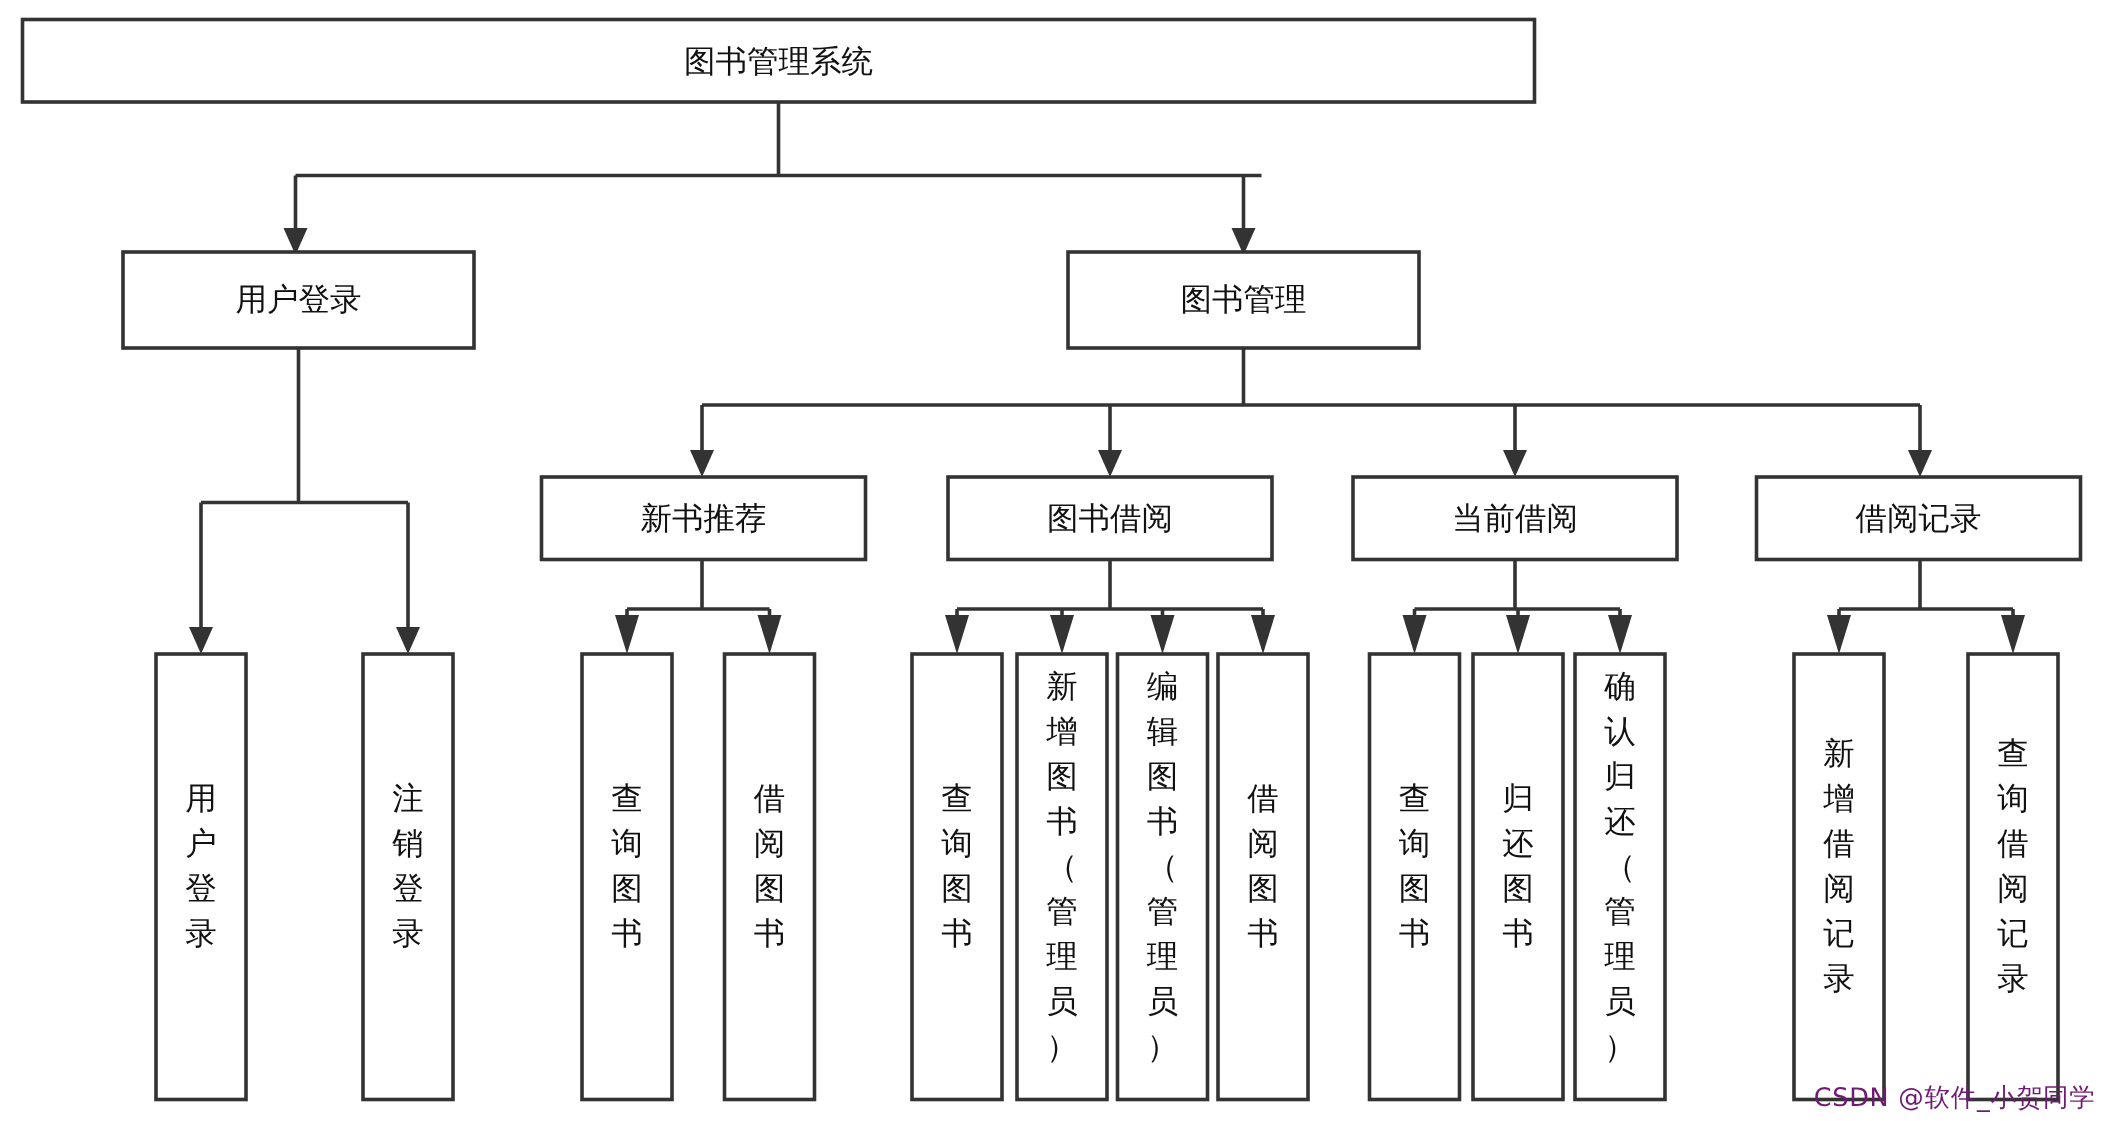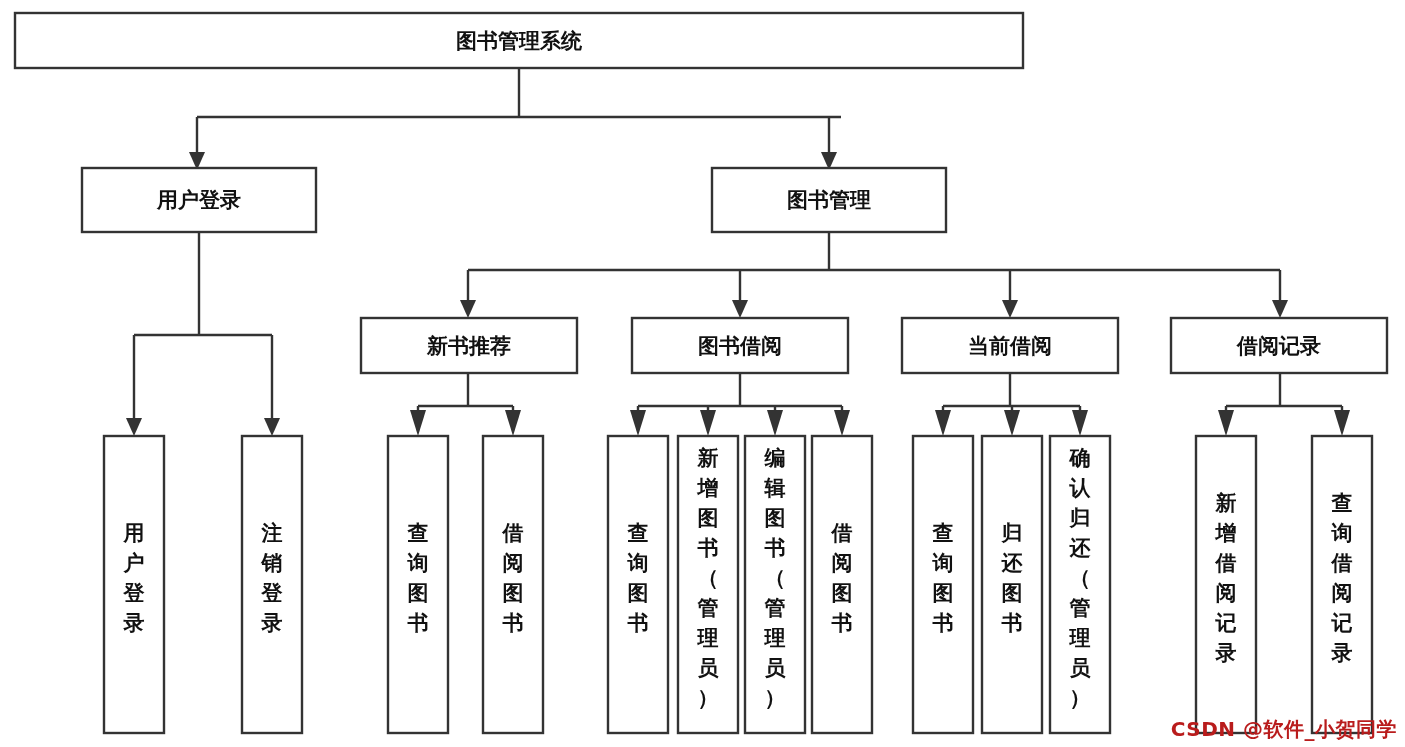--- a/index.html
+++ b/index.html
@@ -12,21 +12,20 @@
     width: 1405px;
     height: 747px;
     overflow: hidden;
     font-family: "DejaVu Sans", "Liberation Sans", sans-serif;
   }
   #diagram-root {
     position: relative;
     width: 1405px;
     height: 747px;
     background: #ffffff;
-    font-weight: bold;
   }
   svg#diagram-svg {
     position: absolute;
     top: 0;
     left: 0;
     width: 1405px;
     height: 747px;
     display: block;
   }
   .node-box {
@@ -55,22 +54,22 @@
     font-family: "DejaVu Sans", "Liberation Sans", sans-serif;
     font-size: 21px;
     fill: #111111;
     text-anchor: middle;
   }
   .watermark-text {
     position: absolute;
     right: 8px;
     bottom: 4px;
     font-family: "DejaVu Sans", "Liberation Sans", sans-serif;
-    font-size: 20px;
-    color: #b91c1c;
+    font-size: 17px;
+    color: #701a75;
     white-space: nowrap;
     letter-spacing: 0.5px;
   }
 </style>
 </head>
 <body>
 
 <div id="diagram-root">
 
   <svg id="diagram-svg" viewBox="0 0 1405 747">

